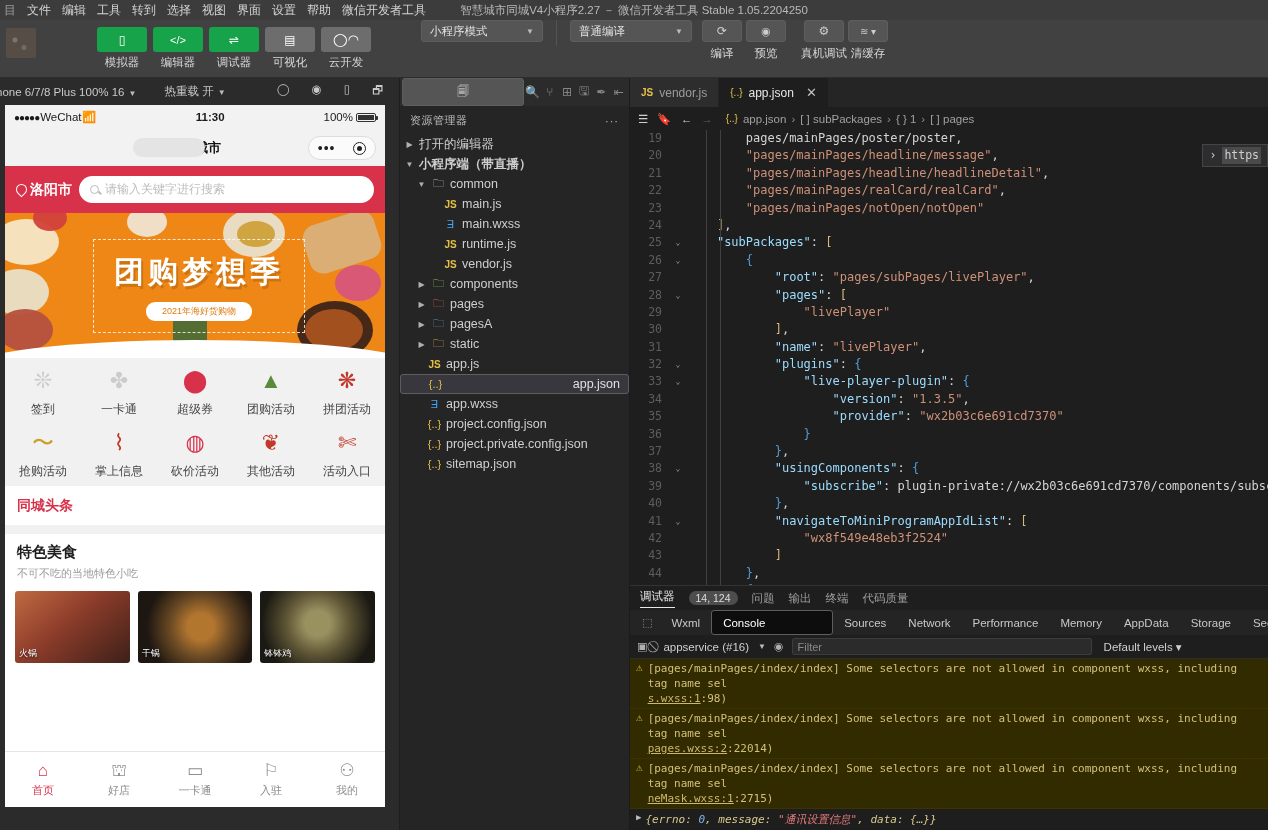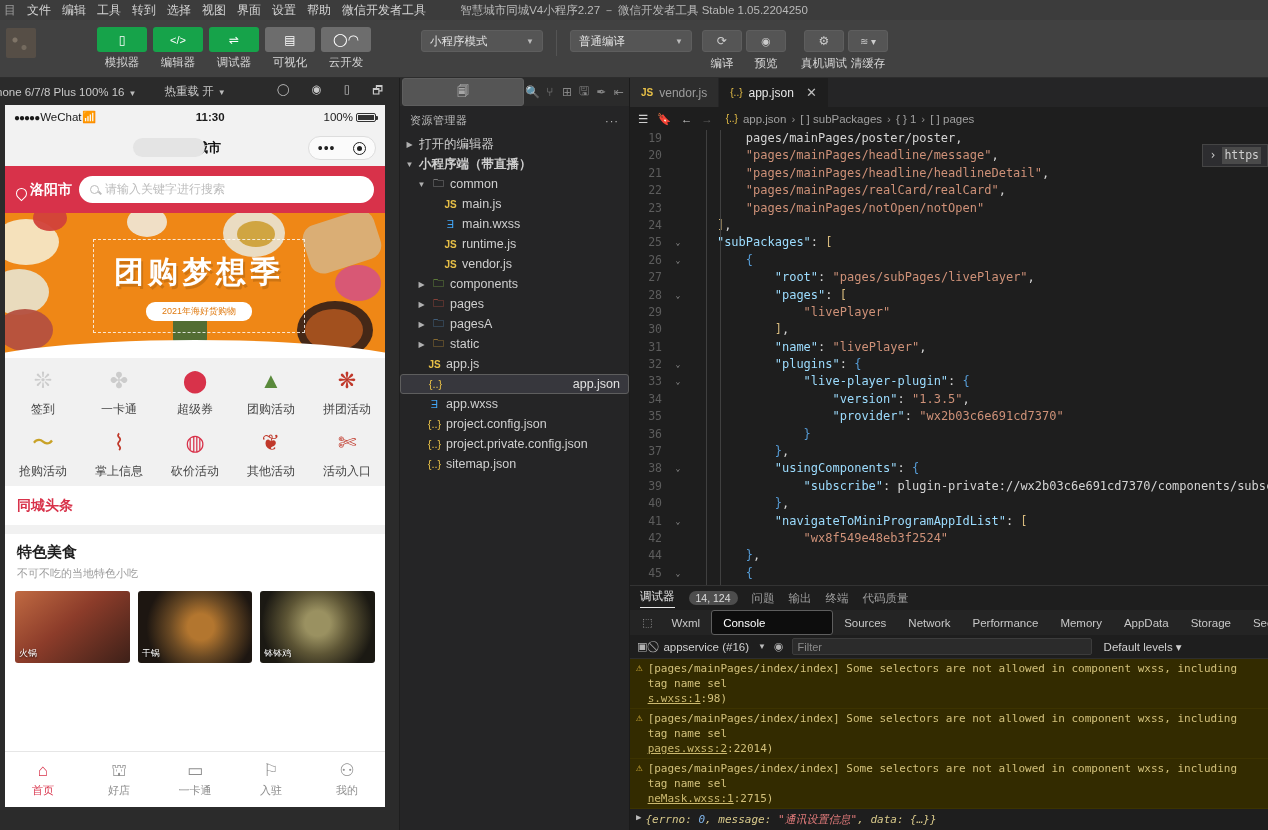--- a/index.html
+++ b/index.html
@@ -27,21 +27,21 @@
                            radial-gradient(circle at 60% 65%, #7d7264 2px, transparent 3px);
           opacity:.85; }
   .tgroup { display:flex; gap:6px; margin-left:55px; margin-top:7px; }
   .tbtn { width:50px; display:flex; flex-direction:column; align-items:center; cursor:pointer; }
   .tbtn .sq { width:50px;height:25px; border-radius:3px; display:flex; align-items:center; justify-content:center;
               color:#fff; font-size:12px; }
   .tbtn .sq.on { background:#16a34a; }
   .tbtn .sq.off { background:#6d6d6d; }
   .tbtn .lb { font-size:11.5px; color:#d8d8d8; margin-top:3px; white-space:nowrap; }
 
-  .midgroup { display:flex; align-items:flex-start; margin-left:50px; margin-top:10px; }
+  .midgroup { display:flex; align-items:flex-start; margin-left:50px; }
   .sel { height:22px; background:#555; border:1px solid #5e5e5e; border-radius:3px; color:#e0e0e0;
          font-size:11.5px; display:flex; align-items:center; padding:0 8px; min-width:122px;
          justify-content:space-between; cursor:pointer; }
   .sel .cv { font-size:8px; color:#bbb; margin-left:8px; }
   .divv { width:1px; height:26px; background:#545454; margin:0 13px; }
   .icbtn { width:44px; display:flex; flex-direction:column; align-items:center; cursor:pointer; }
   .icbtn .bx { width:40px;height:22px; background:#555; border:1px solid #5e5e5e; border-radius:3px;
                display:flex; align-items:center; justify-content:center; }
   .icbtn .lb { font-size:11.5px; color:#d8d8d8; margin-top:4px; white-space:nowrap; }
 
@@ -70,21 +70,21 @@
             position:relative; }
   .navtitle { font-size:13px; color:#111; font-weight:bold; }
   .navblur { position:absolute; left:128px; top:9px; width:72px; height:19px; background:#e4e4e4; border-radius:10px; }
   .caps { position:absolute; right:9px; top:7px; width:68px;height:24px; border:1px solid #ddd;
           border-radius:12px; background:#fbfbfb; display:flex; align-items:center; justify-content:space-around; }
   .caps .d3 { font-size:14px; letter-spacing:1px; color:#222; line-height:0; }
   .caps .tg { width:13px;height:13px; border:1.6px solid #222; border-radius:50%; display:flex;
               align-items:center; justify-content:center; }
   .caps .tg i { width:5px;height:5px; background:#222; border-radius:50%; display:block; }
   .searchbar { height:47px; background:#d8324a; display:flex; align-items:center; padding:0 11px; gap:7px; }
-  .city { color:#fff; font-size:14px; font-weight:bold; white-space:nowrap; display:flex; align-items:flex-end; gap:3px; }
+  .city { color:#fff; font-size:14px; font-weight:bold; white-space:nowrap; display:flex; align-items:center; gap:3px; }
   .pin { width:11px;height:11px; border:1.7px solid #fff; border-radius:50% 50% 50% 0; transform:rotate(-45deg); display:inline-block; }
   .sfield { flex:1; height:27px; background:#fff; border-radius:14px; display:flex; align-items:center;
             padding:0 11px; gap:6px; }
   .magn { width:9px;height:9px; border:1.5px solid #bbb; border-radius:50%; position:relative; flex:0 0 auto;}
   .magn:after{content:"";position:absolute;width:4px;height:1.5px;background:#bbb;right:-4px;bottom:0;transform:rotate(45deg);}
   .sph { color:#bdbdbd; font-size:12px; }
   .banner { height:145px; position:relative; overflow:hidden;
             background:#ef8716; }
   .banner .food { position:absolute; border-radius:50%; opacity:.95; }
   .bcaption { position:absolute; left:88px; top:26px; right:80px; bottom:25px;
@@ -598,20 +598,21 @@
           <div class="cline"><span class="ln">33</span><span class="fold">⌄</span><span class="ctxt"><span class="p">                </span><span class="k">"live-player-plugin"</span><span class="p">:</span><span class="p"> </span><span class="br3">{</span></span></div>
           <div class="cline"><span class="ln">34</span><span class="fold"></span><span class="ctxt"><span class="p">                    </span><span class="k">"version"</span><span class="p">:</span><span class="p"> </span><span class="s">"1.3.5"</span><span class="p">,</span></span></div>
           <div class="cline"><span class="ln">35</span><span class="fold"></span><span class="ctxt"><span class="p">                    </span><span class="k">"provider"</span><span class="p">:</span><span class="p"> </span><span class="s">"wx2b03c6e691cd7370"</span></span></div>
           <div class="cline"><span class="ln">36</span><span class="fold"></span><span class="ctxt"><span class="p">                </span><span class="br3">}</span></span></div>
           <div class="cline"><span class="ln">37</span><span class="fold"></span><span class="ctxt"><span class="p">            </span><span class="br3">}</span><span class="p">,</span></span></div>
           <div class="cline"><span class="ln">38</span><span class="fold">⌄</span><span class="ctxt"><span class="p">            </span><span class="k">"usingComponents"</span><span class="p">:</span><span class="p"> </span><span class="br3">{</span></span></div>
           <div class="cline"><span class="ln">39</span><span class="fold"></span><span class="ctxt"><span class="p">                </span><span class="k">"subscribe"</span><span class="p">:</span><span class="p"> </span><span class="p">plugin-private</span><span class="p">:</span><span class="p">//wx2b03c6e691cd7370/components/subscribe/sub</span></span></div>
           <div class="cline"><span class="ln">40</span><span class="fold"></span><span class="ctxt"><span class="p">            </span><span class="br3">}</span><span class="p">,</span></span></div>
           <div class="cline"><span class="ln">41</span><span class="fold">⌄</span><span class="ctxt"><span class="p">            </span><span class="k">"navigateToMiniProgramAppIdList"</span><span class="p">:</span><span class="p"> </span><span class="br1">[</span></span></div>
           <div class="cline"><span class="ln">42</span><span class="fold"></span><span class="ctxt"><span class="p">                </span><span class="s">"wx8f549e48eb3f2524"</span></span></div>
+          <div class="cline"><span class="ln">43</span><span class="fold"></span><span class="ctxt"><span class="p">            </span><span class="br1">]</span></span></div>
           <div class="cline"><span class="ln">44</span><span class="fold"></span><span class="ctxt"><span class="p">        </span><span class="br3">}</span><span class="p">,</span></span></div>
           <div class="cline"><span class="ln">45</span><span class="fold">⌄</span><span class="ctxt"><span class="p">        </span><span class="br3">{</span></span></div>
         </div>
 
       <div class="debug">
         <div class="dtabs">
           <span class="t1">调试器</span>
           <span class="badge">14, 124</span>
           <span>问题</span>
           <span>输出</span>

